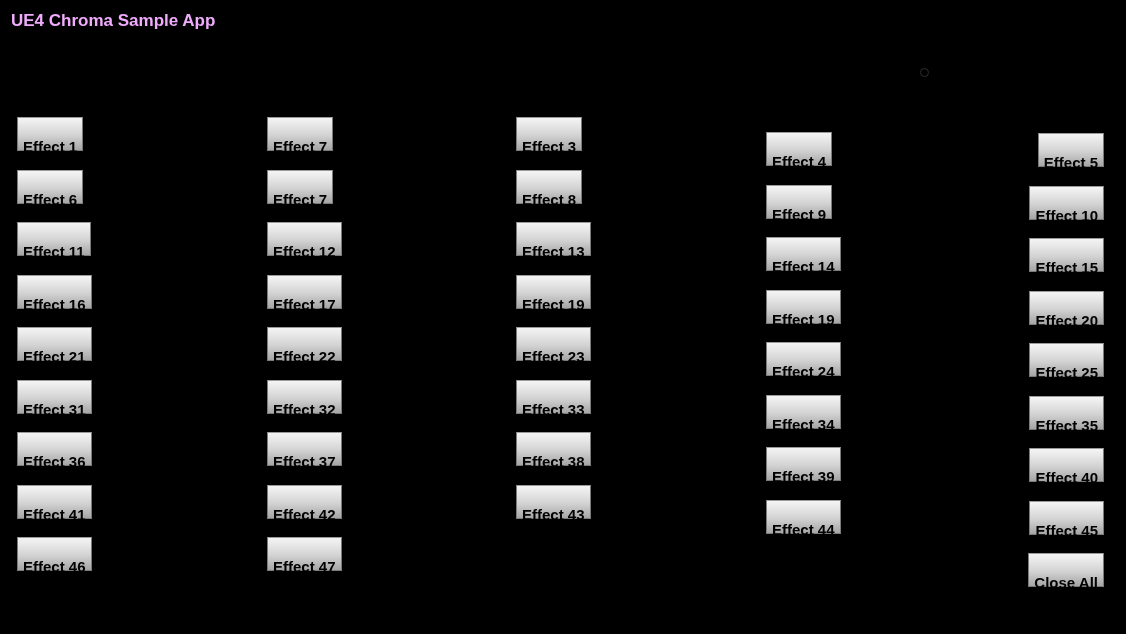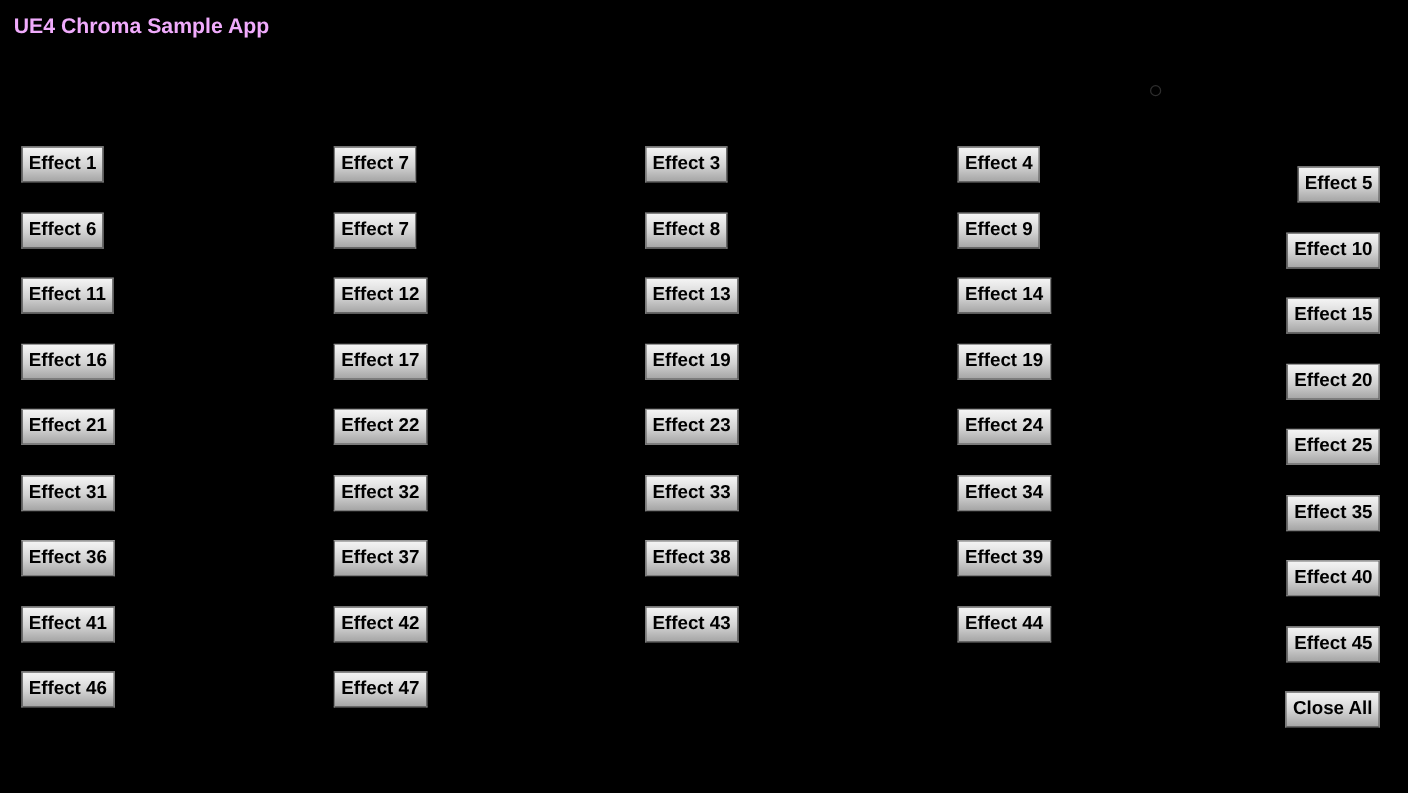--- a/index.html
+++ b/index.html
@@ -43,21 +43,21 @@
     box-sizing: border-box;
     background: linear-gradient(to bottom, #f4f4f4 0%, #eaeaea 18%, #d2d2d2 55%, #b4b4b4 85%, #a6a6a6 100%);
     border: 1px solid #7b7b7b;
     border-top-color: #9a9a9a;
     color: #000000;
     font-family: "Liberation Sans", sans-serif;
     font-size: 15px;
     font-weight: bold;
     line-height: 26px;
     height: 29px;
-    padding: 0 5px;
+    padding: 16px 5px;
     text-align: center;
     white-space: nowrap;
     cursor: pointer;
     user-select: none;
   }
 
   
   .overlay-btn {
     position: absolute;
     left: 498px;
@@ -91,21 +91,21 @@
     position: relative;
     height: 52.5px;
   }
   .grid-cell {
     position: absolute;
     top: 0;
   }
   .col-0 { left: 17px; }
   .col-1 { left: 267px; }
   .col-2 { left: 516px; }
-  .col-3 { left: 766px; }
+  .col-3 { left: 766px; margin-top: 15px; }
   .col-4 { right: 22px; margin-top: 16px; }
   .col-4 .btn { float: right; }
 </style>
 </head>
 <body>
 
 <div id="app-root">
 
   <div class="app-title">UE4 Chroma Sample App</div>
 

